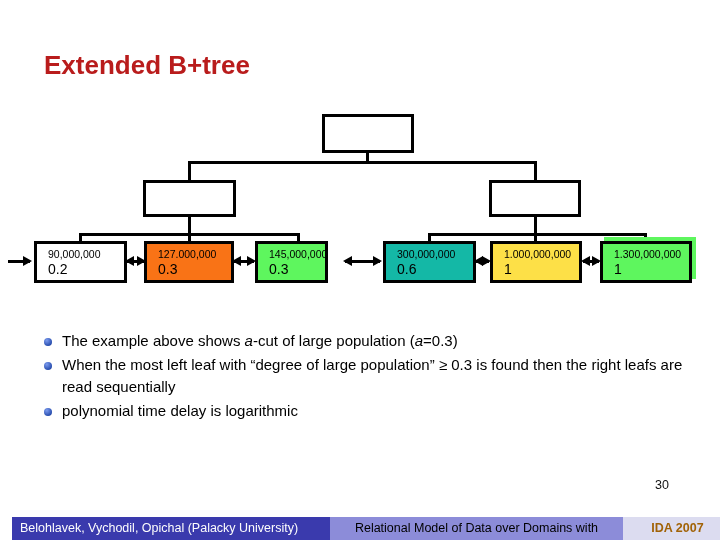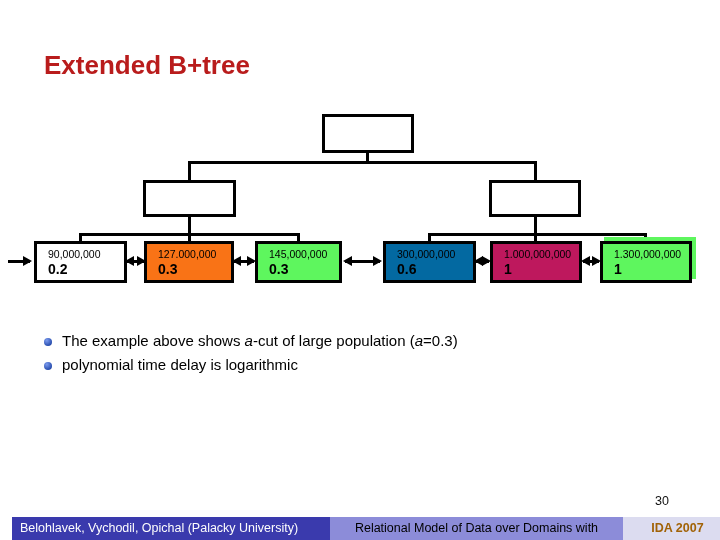--- a/index.html
+++ b/index.html
@@ -16,24 +16,24 @@
   #internal-left{left:143px;top:180px;width:93px;height:37px}
   #internal-right{left:489px;top:180px;width:92px;height:37px}
 
   
   .cline{position:absolute;background:#000}
 
   
   .leaf{position:absolute;top:241px;height:42px;border:3px solid #000;background:#fff;
         box-sizing:border-box;padding:4px 0 0 11px;overflow:hidden}
   .leaf-value{font-size:10.5px;line-height:13px;white-space:nowrap}
-  .leaf-degree{font-size:14px;font-weight:bold;line-height:16px}
+  .leaf-degree{font-size:14px;font-weight:normal;line-height:16px}
   #leaf-0{left:34px;width:93px}
   #leaf-1{left:144px;width:90px}
-  #leaf-2{left:255px;width:87px}
+  #leaf-2{left:255px;width:73px}
   #leaf-3{left:383px;width:93px}
   #leaf-4{left:490px;width:92px}
   #leaf-5{left:600px;width:92px;box-shadow:4px -4px 0 0 #5ef65e}
 
   
   .arrow{position:absolute;top:260px;height:3px;background:#000}
   .arrow::before,.arrow::after{content:"";position:absolute;top:-4px;width:0;height:0;
         border-top:5px solid transparent;border-bottom:5px solid transparent}
   .arrow.lh::before{left:-2px;border-right:9px solid #000}
   .arrow.rh::after{right:-2px;border-left:9px solid #000}
@@ -46,21 +46,21 @@
 
   
   #bullets{position:absolute;left:30px;top:318px;width:660px;margin:12px;padding:0;list-style:none}
   .bullet{display:flex;margin:0 0 1px 0;font-size:15px;line-height:22.5px}
   .dot{flex:0 0 auto;width:8px;height:8px;border-radius:50%;margin:8px 10px 0 2px;
        background:radial-gradient(circle at 35% 30%,#7b9bee 0%,#2a4fb0 70%,#1c3a8a 100%)}
   .btext{max-width:642px}
   .it{font-style:italic}
 
   
-  #page-number{position:absolute;left:640px;top:494px;width:44px;text-align:center;
+  #page-number{position:absolute;left:640px;top:478px;width:44px;text-align:center;
        font-size:12.5px;color:#111}
 
   
   #footer{position:absolute;left:12px;top:517px;width:720px;height:23px;font-size:12.5px;
        line-height:23px;white-space:nowrap}
   .fseg{position:absolute;top:0;height:23px;box-sizing:border-box;overflow:hidden}
   #footer-authors{left:0;width:318px;background:#3a3aad;color:#fdfdfd;padding-left:8px}
   #footer-deck{left:318px;width:293px;background:#8c8cd9;color:#000000;text-align:center}
   #footer-conf{left:611px;width:109px;background:#dcdcf0;color:#a16207;font-weight:bold;text-align:center}
 </style>
@@ -97,25 +97,25 @@
     <div class="leaf-degree">0.2</div>
   </div>
   <div class="leaf green" id="leaf-1" style="background: #f97316;">
     <div class="leaf-value">127.000,000</div>
     <div class="leaf-degree">0.3</div>
   </div>
   <div class="leaf green" id="leaf-2" style="background: rgb(94, 246, 94);">
     <div class="leaf-value">145,000,000</div>
     <div class="leaf-degree">0.3</div>
   </div>
-  <div class="leaf green" id="leaf-3" style="background: #0369a1;">
+  <div class="leaf green" id="leaf-3" style="background: #14b8a6;">
     <div class="leaf-value">300,000,000</div>
     <div class="leaf-degree">0.6</div>
   </div>
-  <div class="leaf green" id="leaf-4" style="background: #be185d;">
+  <div class="leaf green" id="leaf-4" style="background: #fde047;">
     <div class="leaf-value">1.000,000,000</div>
     <div class="leaf-degree">1</div>
   </div>
   <div class="leaf green" id="leaf-5" style="background: rgb(94, 246, 94);">
     <div class="leaf-value">1.300,000,000</div>
     <div class="leaf-degree">1</div>
   </div>
 
   <div class="arrow rh" id="arr-in"></div>
   <div class="arrow lh rh" id="arr-1"></div>
@@ -124,20 +124,24 @@
   <div class="arrow lh rh" id="arr-4"></div>
   <div class="arrow lh rh" id="arr-5"></div>
 
   <ul id="bullets">
     <li class="bullet">
       <span class="dot"></span>
       <span class="btext"><span>The example above shows </span><span class="it">a</span><span>-cut of large population (</span><span class="it">a</span><span>=0.3)</span></span>
     </li>
     <li class="bullet">
       <span class="dot"></span>
+      <span class="btext">When the most left leaf with “degree of large population” ≥ 0.3 is found then the right leafs are read sequentially</span>
+    </li>
+    <li class="bullet">
+      <span class="dot"></span>
       <span class="btext">polynomial time delay is logarithmic</span>
     </li>
   </ul>
 
   <div id="page-number">30</div>
 
   <div id="footer">
     <div class="fseg" id="footer-authors">Belohlavek, Vychodil, Opichal (Palacky University)</div>
     <div class="fseg" id="footer-deck">Relational Model of Data over Domains with</div>
     <div class="fseg" id="footer-conf">IDA 2007</div>

